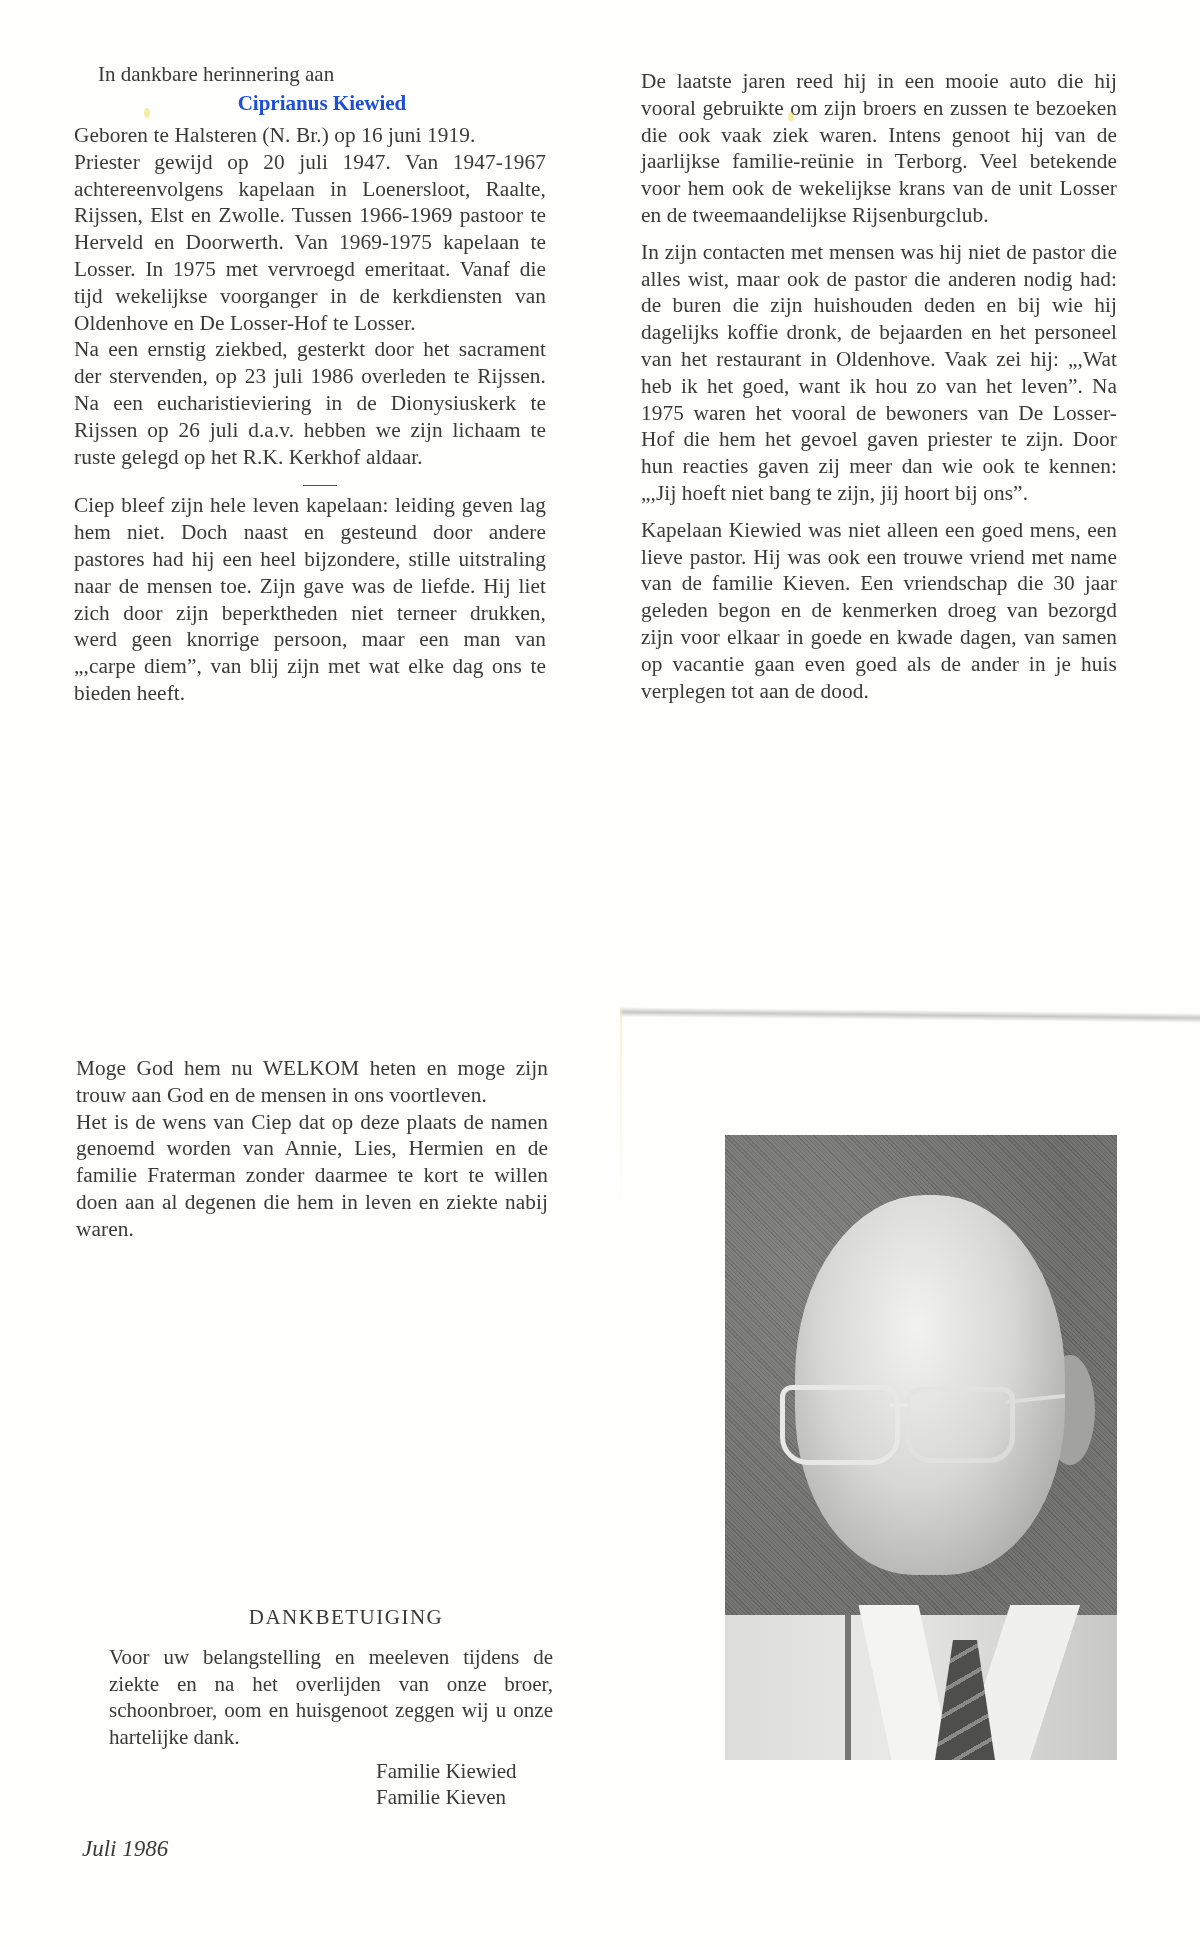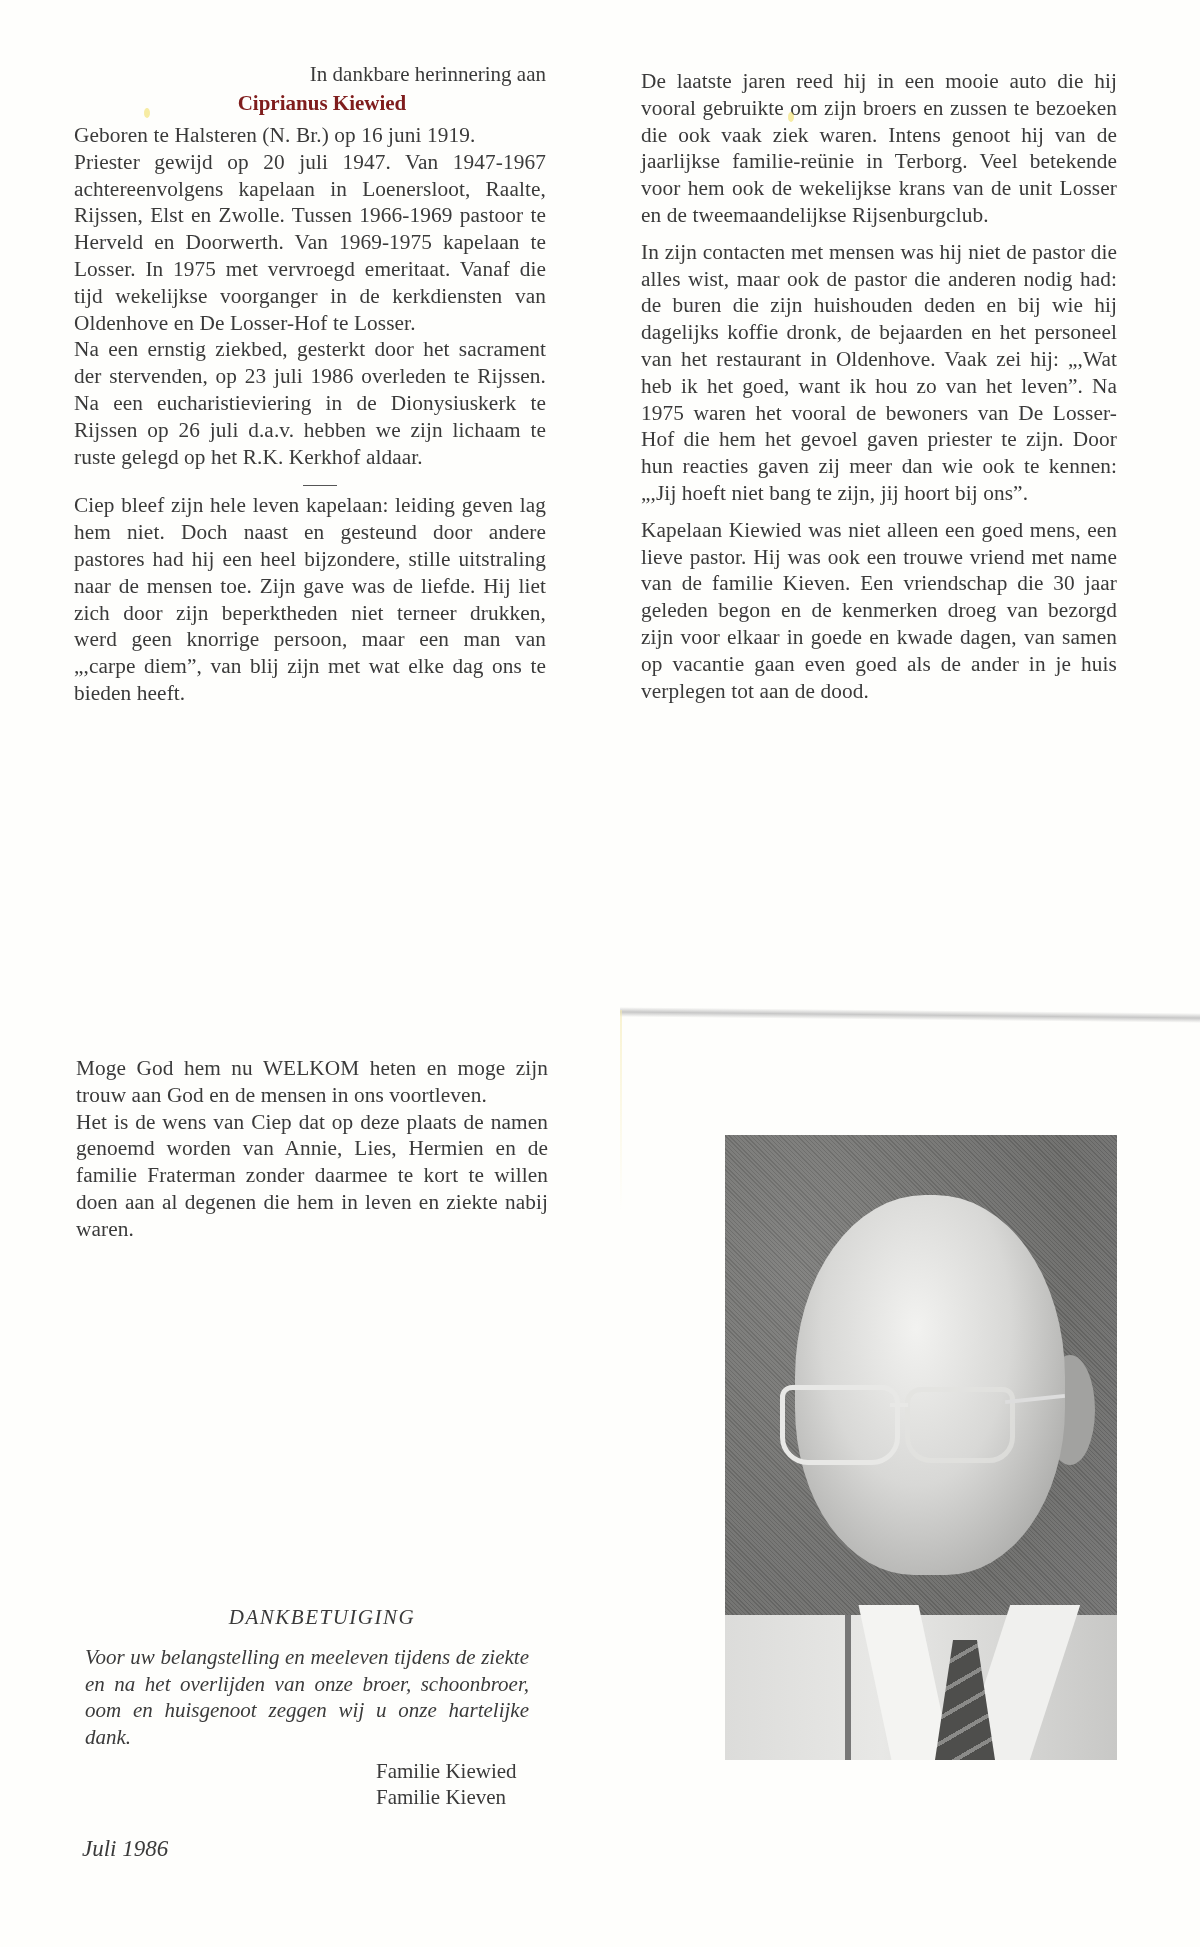--- a/index.html
+++ b/index.html
@@ -8,22 +8,22 @@
     background: #fefefc;
     font-family: "Liberation Serif", "DejaVu Serif", serif;
     color: #3a3a3a;
   }
   .panel { position: absolute; }
   .p-tl { left: 74px; top: 60px; width: 472px; }
   .p-tr { left: 641px; top: 68px; width: 476px; }
   .p-bl { left: 76px; top: 1055px; width: 472px; }
   .p-br-photo { left: 725px; top: 1135px; width: 392px; height: 625px; }
 
-  .heading { text-align: right; font-size: 21px; line-height: 28px; margin: 0; padding-left: 24px; }
-  .name { text-align: center; font-size: 21px; line-height: 30px; font-weight: bold; margin: 0 0 4px 0; padding-left: 24px; color: #7f1d1d; }
+  .heading { text-align: left; font-size: 21px; line-height: 28px; margin: 0; padding-left: 24px; }
+  .name { text-align: center; font-size: 21px; line-height: 30px; font-weight: bold; margin: 0 0 4px 0; padding-left: 24px; color: #1d4ed8; }
   .body-text {
     font-size: 21.3px; line-height: 26.8px; text-align: justify;
     margin: 0; letter-spacing: 0.1px;
   }
   .body-text p { margin: 0; }
   .para-gap { margin-top: 10px !important; }
   .sep { text-align: center; font-size: 20px; line-height: 14px; margin: 2px 0 6px; }
   .sep span { display: inline-block; width: 34px; border-top: 1.5px solid #555; margin-left: 20px; }
 
   .fold-line {
@@ -83,21 +83,21 @@
   }
   .photo .tie {
     position: absolute; left: 210px; top: 505px; width: 60px; height: 120px;
     background: repeating-linear-gradient(-30deg, #4e4e4c 0 18px, #8a8a88 18px 22px);
     clip-path: polygon(30% 0, 70% 0, 100% 100%, 0 100%);
   }
   .photo .lapel {
     position: absolute; left: 120px; top: 480px; width: 6px; height: 145px; background: #777;
   }
 
-  .dank { position: absolute; left: 76px; top: 1605px; width: 462px; font-style: italic; }
+  .dank { position: absolute; left: 100px; top: 1605px; width: 462px; }
   .dank-title { text-align: center; font-size: 21px; letter-spacing: 1.5px; margin: 0 0 14px 0; padding-left: 30px; }
   .dank-body { font-size: 21px; line-height: 26.5px; text-align: justify; margin: 9px; }
   .signatures { position: absolute; left: 376px; top: 1758px; font-size: 21px; line-height: 26px; }
   .date { position: absolute; left: 82px; top: 1836px; font-style: italic; font-size: 23px; }
   .speck { position: absolute; width: 6px; height: 10px; border-radius: 50%; background: rgba(240,220,90,0.55); }
 </style>
 </head>
 <body>
 
 <div class="panel p-tl">

